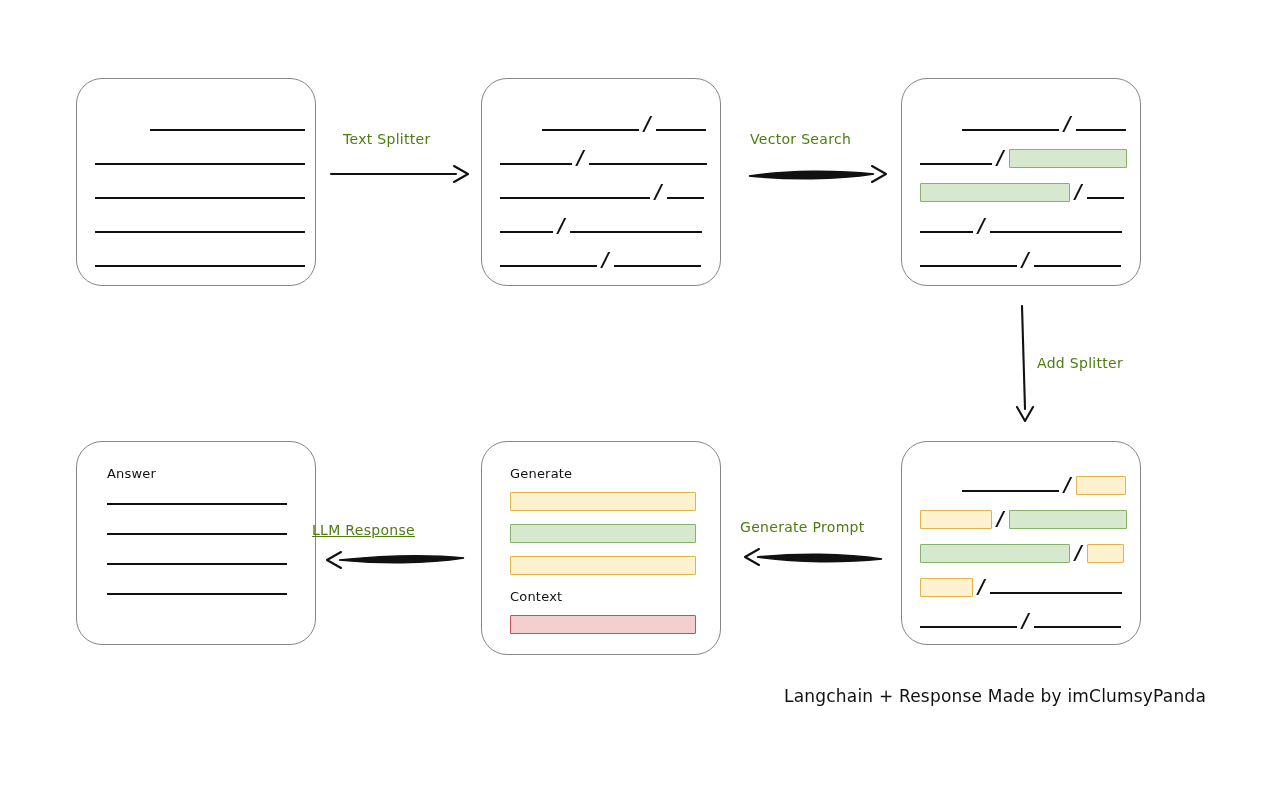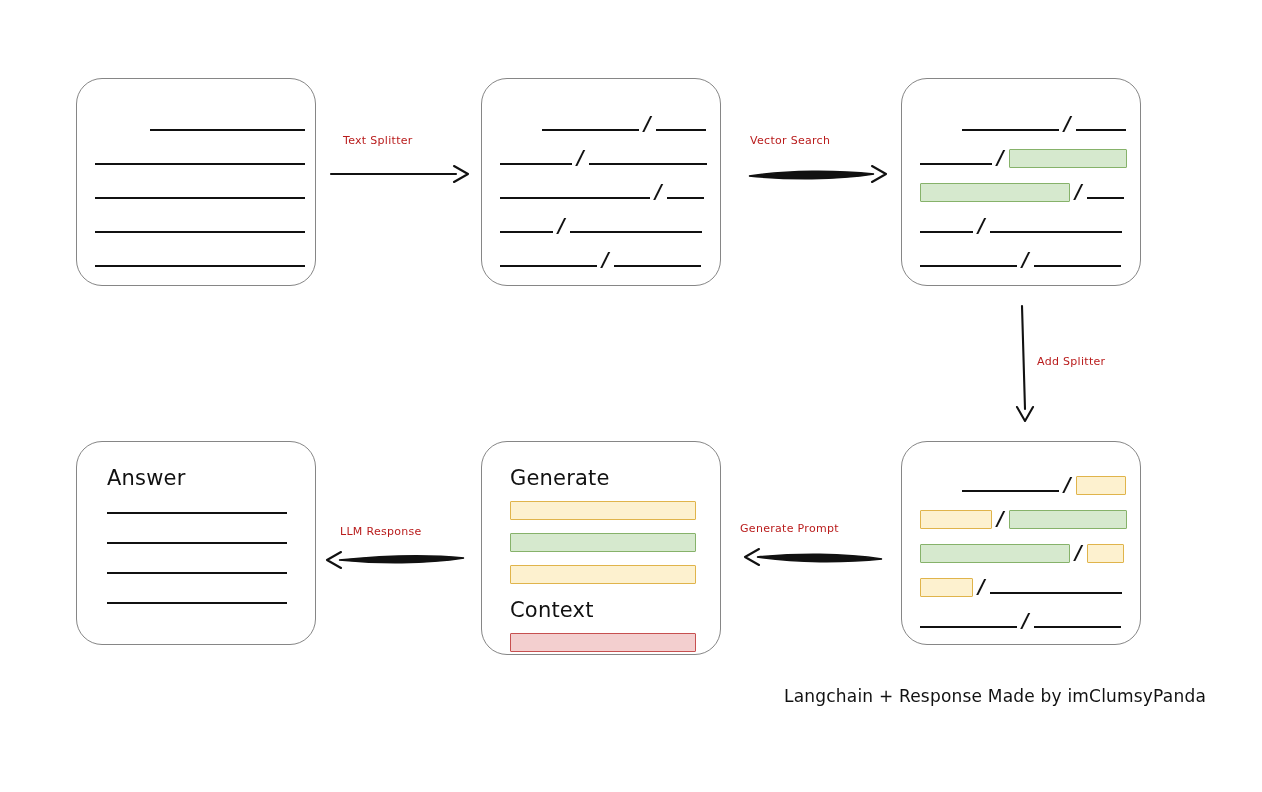--- a/index.html
+++ b/index.html
@@ -73,31 +73,31 @@
   }
   .chip-red {
     background: #f3cfcf;
     border: 1.5px solid #c75050;
   }
   .spacer { display: block; }
 
   
   .box-title {
     font-family: "DejaVu Sans", sans-serif;
-    font-size: 21px;
+    font-size: 13px;
     color: #111111;
     letter-spacing: 0.2px;
   }
 
   
   .edge-label {
     position: absolute;
     font-family: "DejaVu Sans", sans-serif;
-    font-size: 11px;
-    color: #b91c1c;
+    font-size: 14px;
+    color: #4d7c0f;
     white-space: nowrap;
     letter-spacing: 0.3px;
   }
   .footer {
     position: absolute;
     font-family: "DejaVu Sans", sans-serif;
     font-size: 17px;
     color: #111111;
     white-space: nowrap;
     letter-spacing: 0.2px;
@@ -274,17 +274,17 @@
   <svg class="edge" style="left:738px; top:545px;" width="146" height="30" viewBox="0 0 146 30">
     <path d="M144,14 C106,8 58,8 19,12 C58,18 106,18 144,14 Z" stroke="#111111" stroke-width="1.6" fill="#111111"></path>
     <path d="M21,4 L7,12 L21,20" stroke="#111111" stroke-width="2.1" fill="none" stroke-linejoin="round" stroke-linecap="round"></path>
   </svg>
   <div class="edge-label" style="left:740px; top:535px; transform:translateY(-100%);">Generate Prompt</div>
 
   <svg class="edge" style="left:320px; top:548px;" width="146" height="30" viewBox="0 0 146 30">
     <path d="M144,10 C106,6 58,8 19,12 C58,16 106,16 144,10 Z" stroke="#111111" stroke-width="1.5" fill="#111111"></path>
     <path d="M21,4 L7,12 L21,20" stroke="#111111" stroke-width="2.1" fill="none" stroke-linejoin="round" stroke-linecap="round"></path>
   </svg>
-  <div class="edge-label" style="left:340px; top:538px; transform:translateY(-100%);">LLM Response</div>
+  <div class="edge-label" style="left:312px; top:538px; transform:translateY(-100%);text-decoration:underline;">LLM Response</div>
 
   <div class="footer" style="left:784px; top:686px;">Langchain + Response Made by imClumsyPanda</div>
 
 </div>
 
 </body></html>

